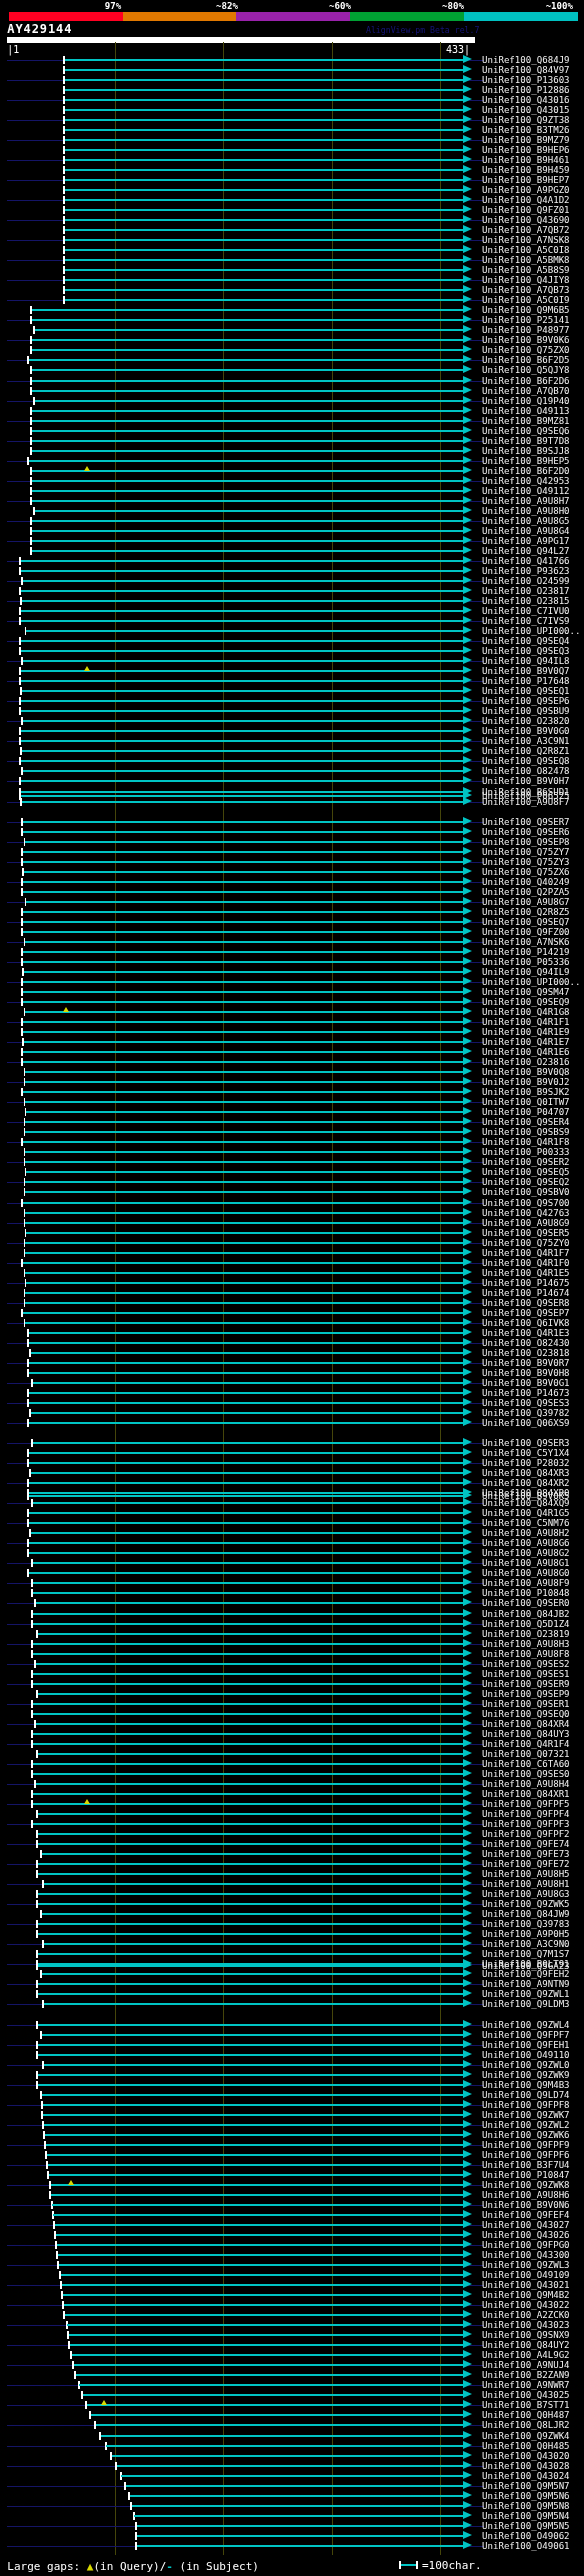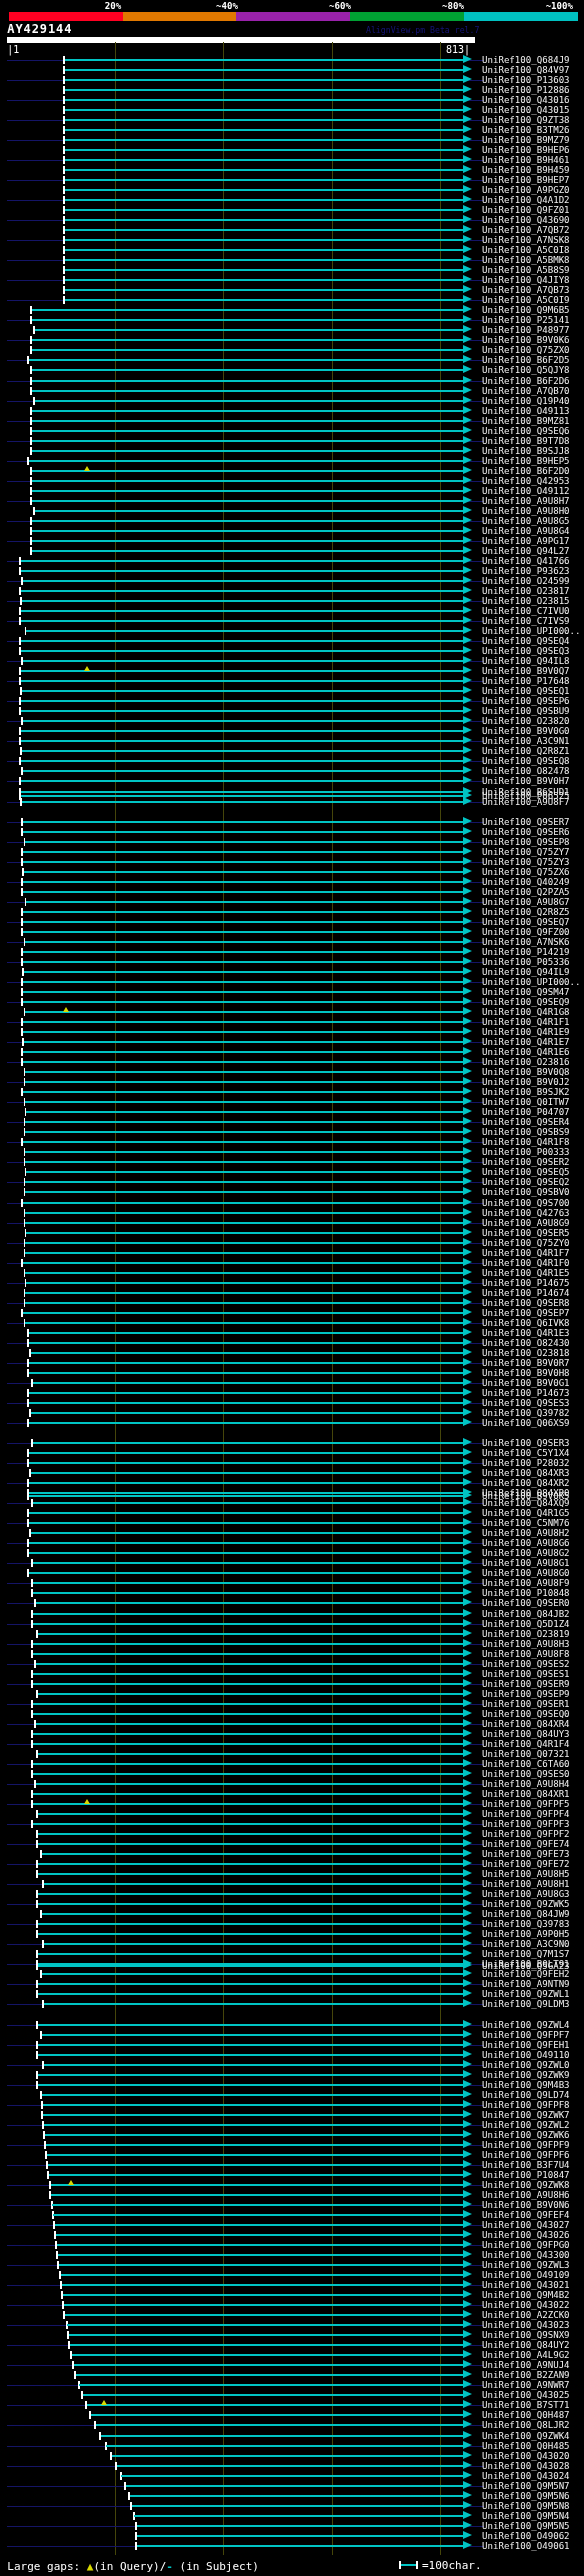--- a/index.html
+++ b/index.html
@@ -36,33 +36,33 @@
 <div id="screen">
 
   <div id="scalebar">
       <div class="seg" style="left: 9.1px; width: 114px; background: rgb(255, 0, 34);"></div>
       <div class="seg" style="left: 123px; width: 114px; background: rgb(224, 120, 0);"></div>
       <div class="seg" style="left: 236px; width: 114px; background: rgb(153, 34, 170);"></div>
       <div class="seg" style="left: 350px; width: 114px; background: rgb(0, 160, 51);"></div>
       <div class="seg" style="left: 464px; width: 114px; background: rgb(0, 192, 192);"></div>
     </div>
   <div id="scalelabels">
-      <div class="pct" style="left: 113px; transform: translateX(-50%);">20%</div>
-      <div class="pct" style="left: 227px; transform: translateX(-50%);">~40%</div>
+      <div class="pct" style="left: 113px; transform: translateX(-50%);">97%</div>
+      <div class="pct" style="left: 227px; transform: translateX(-50%);">~82%</div>
       <div class="pct" style="left: 340px; transform: translateX(-50%);">~60%</div>
       <div class="pct" style="left: 453px; transform: translateX(-50%);">~80%</div>
       <div class="pct" style="right: 12px;">~100%</div>
     </div>
 
   <div class="abs" id="queryname">AY429144</div>
   <div class="abs" id="watermark">AlignView.pm Beta rel.7</div>
 
   <div class="abs" id="rulerbar"></div>
   <div class="abs rlbl" style="left:7.3px;">|1</div>
-  <div class="abs rlbl" style="left:446px;">813|</div>
+  <div class="abs rlbl" style="left:446px;">433|</div>
 
   <div id="grid">
       <div class="gridline" style="left: 115px; top: 42px; height: 2513px;"></div>
       <div class="gridline" style="left: 223px; top: 42px; height: 2513px;"></div>
       <div class="gridline" style="left: 332px; top: 42px; height: 2513px;"></div>
       <div class="gridline" style="left: 440px; top: 42px; height: 2513px;"></div>
     </div>
   <div id="rows">
       <div class="row" style="top: 56px;">
         <div class="navyline"></div>

